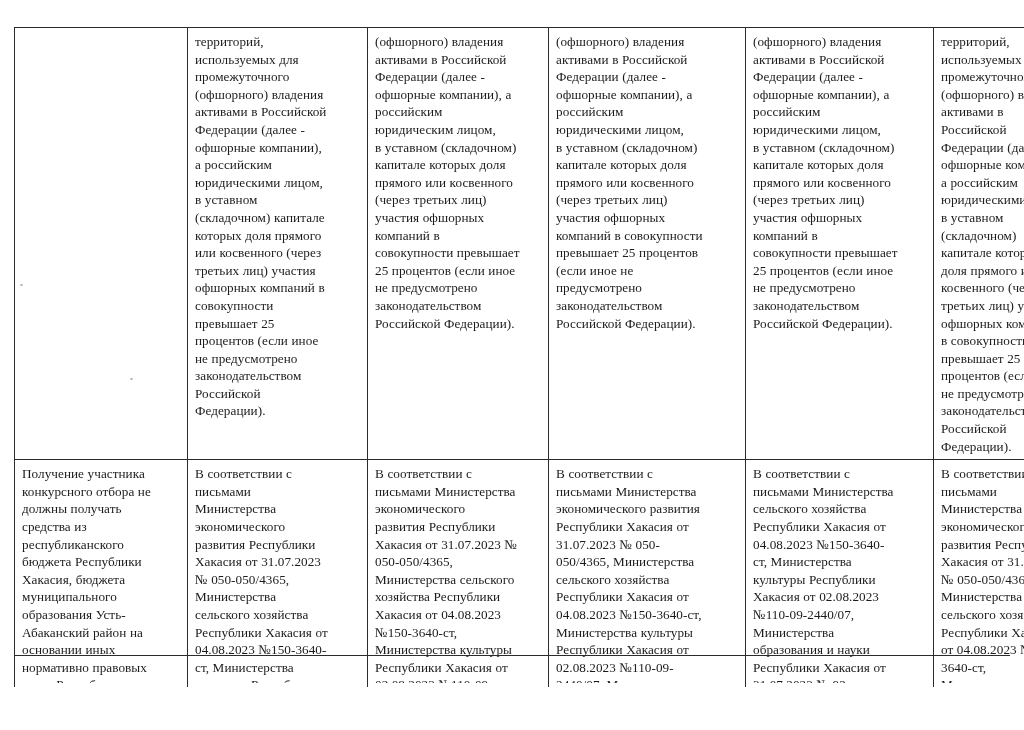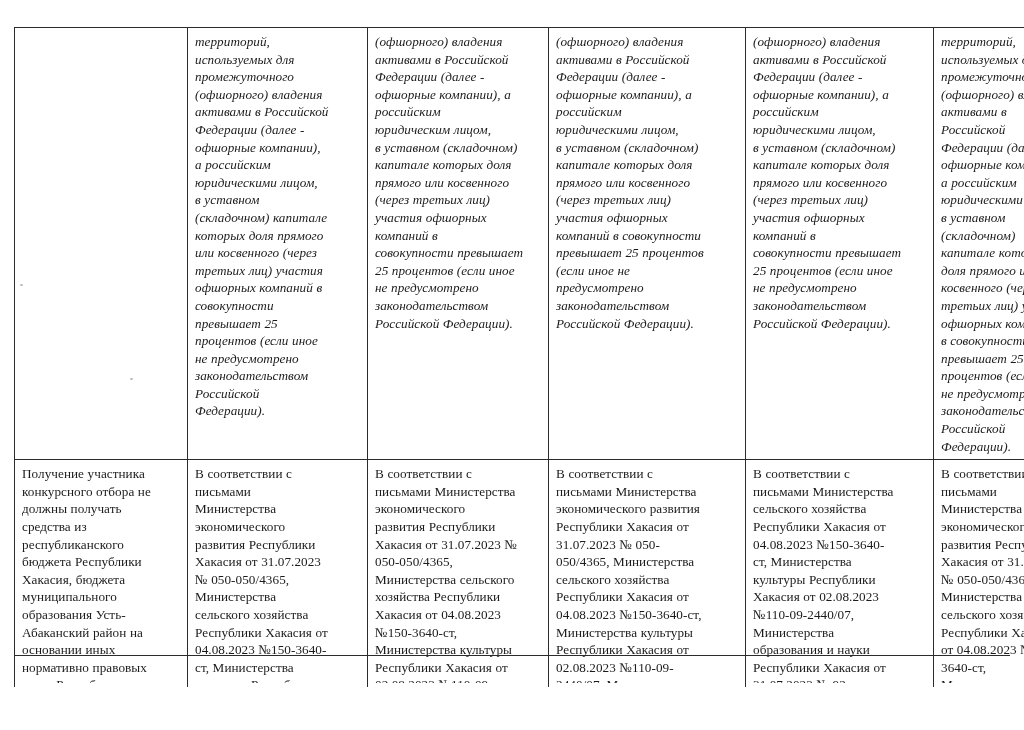--- a/index.html
+++ b/index.html
@@ -79,21 +79,21 @@
   .c5 { width: 173px; }
   .c6 { width: 152px; }
 
   .cell-text {
     display: block;
     white-space: pre-line;
     hyphens: none;
   }
 
   
-  tr.row-top td { height: 398px; font-style: italic; }
+  tr.row-top td { height: 398px; }
   tr.row-second td { height: 218px; overflow: hidden; }
 
   .clip-cell { position: relative; overflow: hidden; max-height: 218px; }
 </style>
 </head>
 <body>
 
 <div class="page">
 
   <span class="speck" style="left:20px;  top:284px; width:3px; height:2px;"></span>

